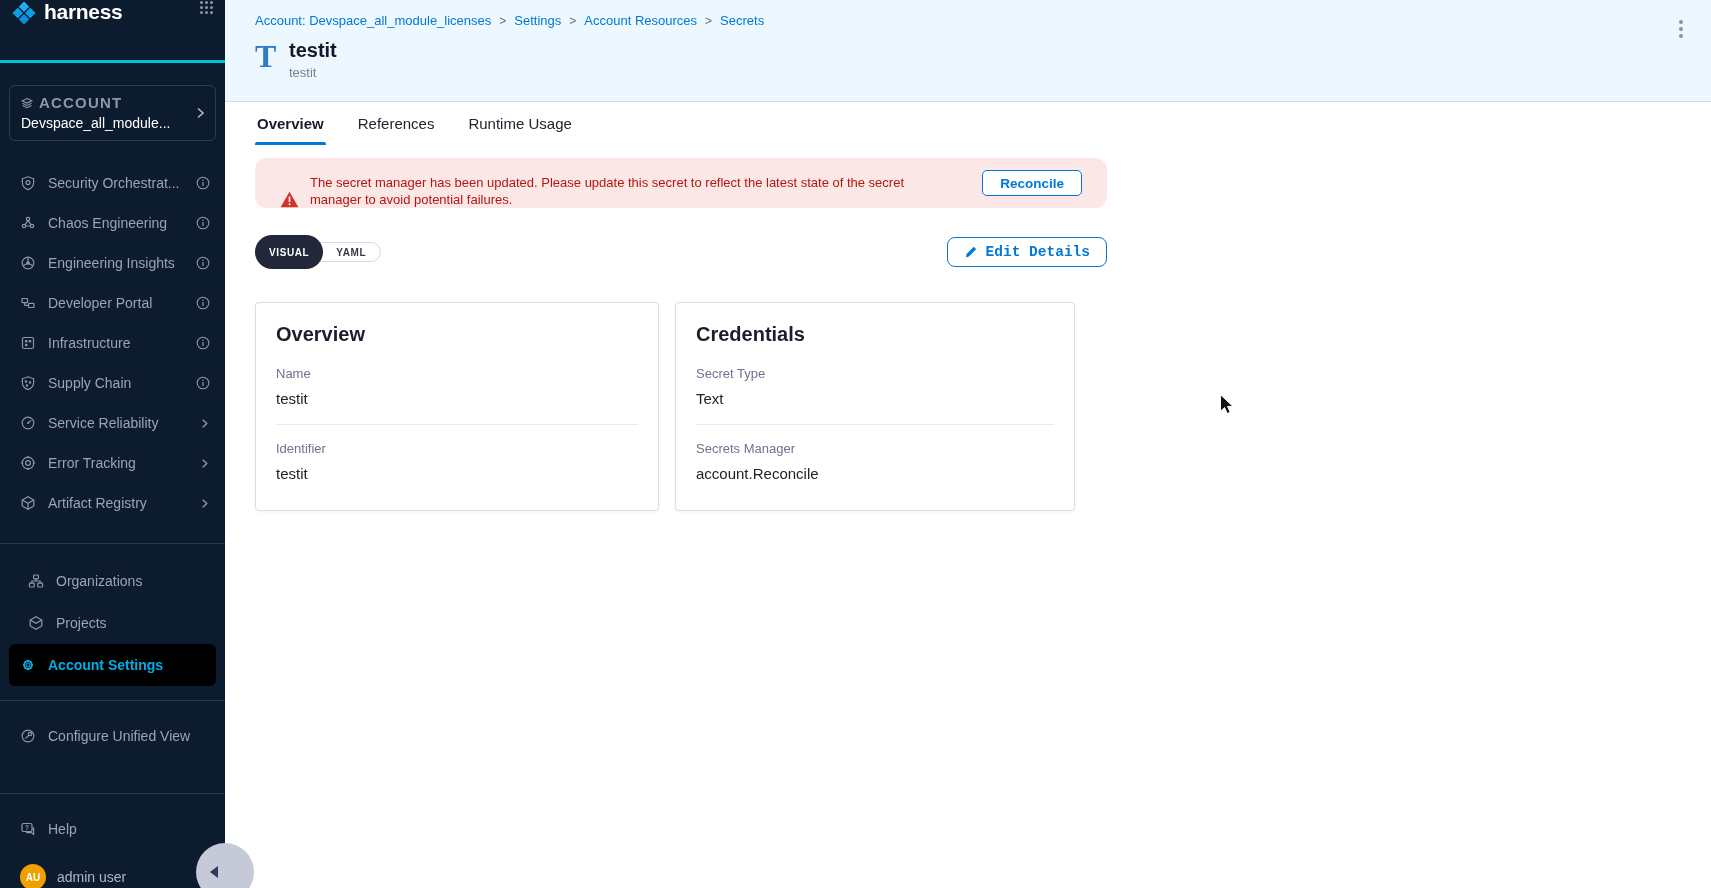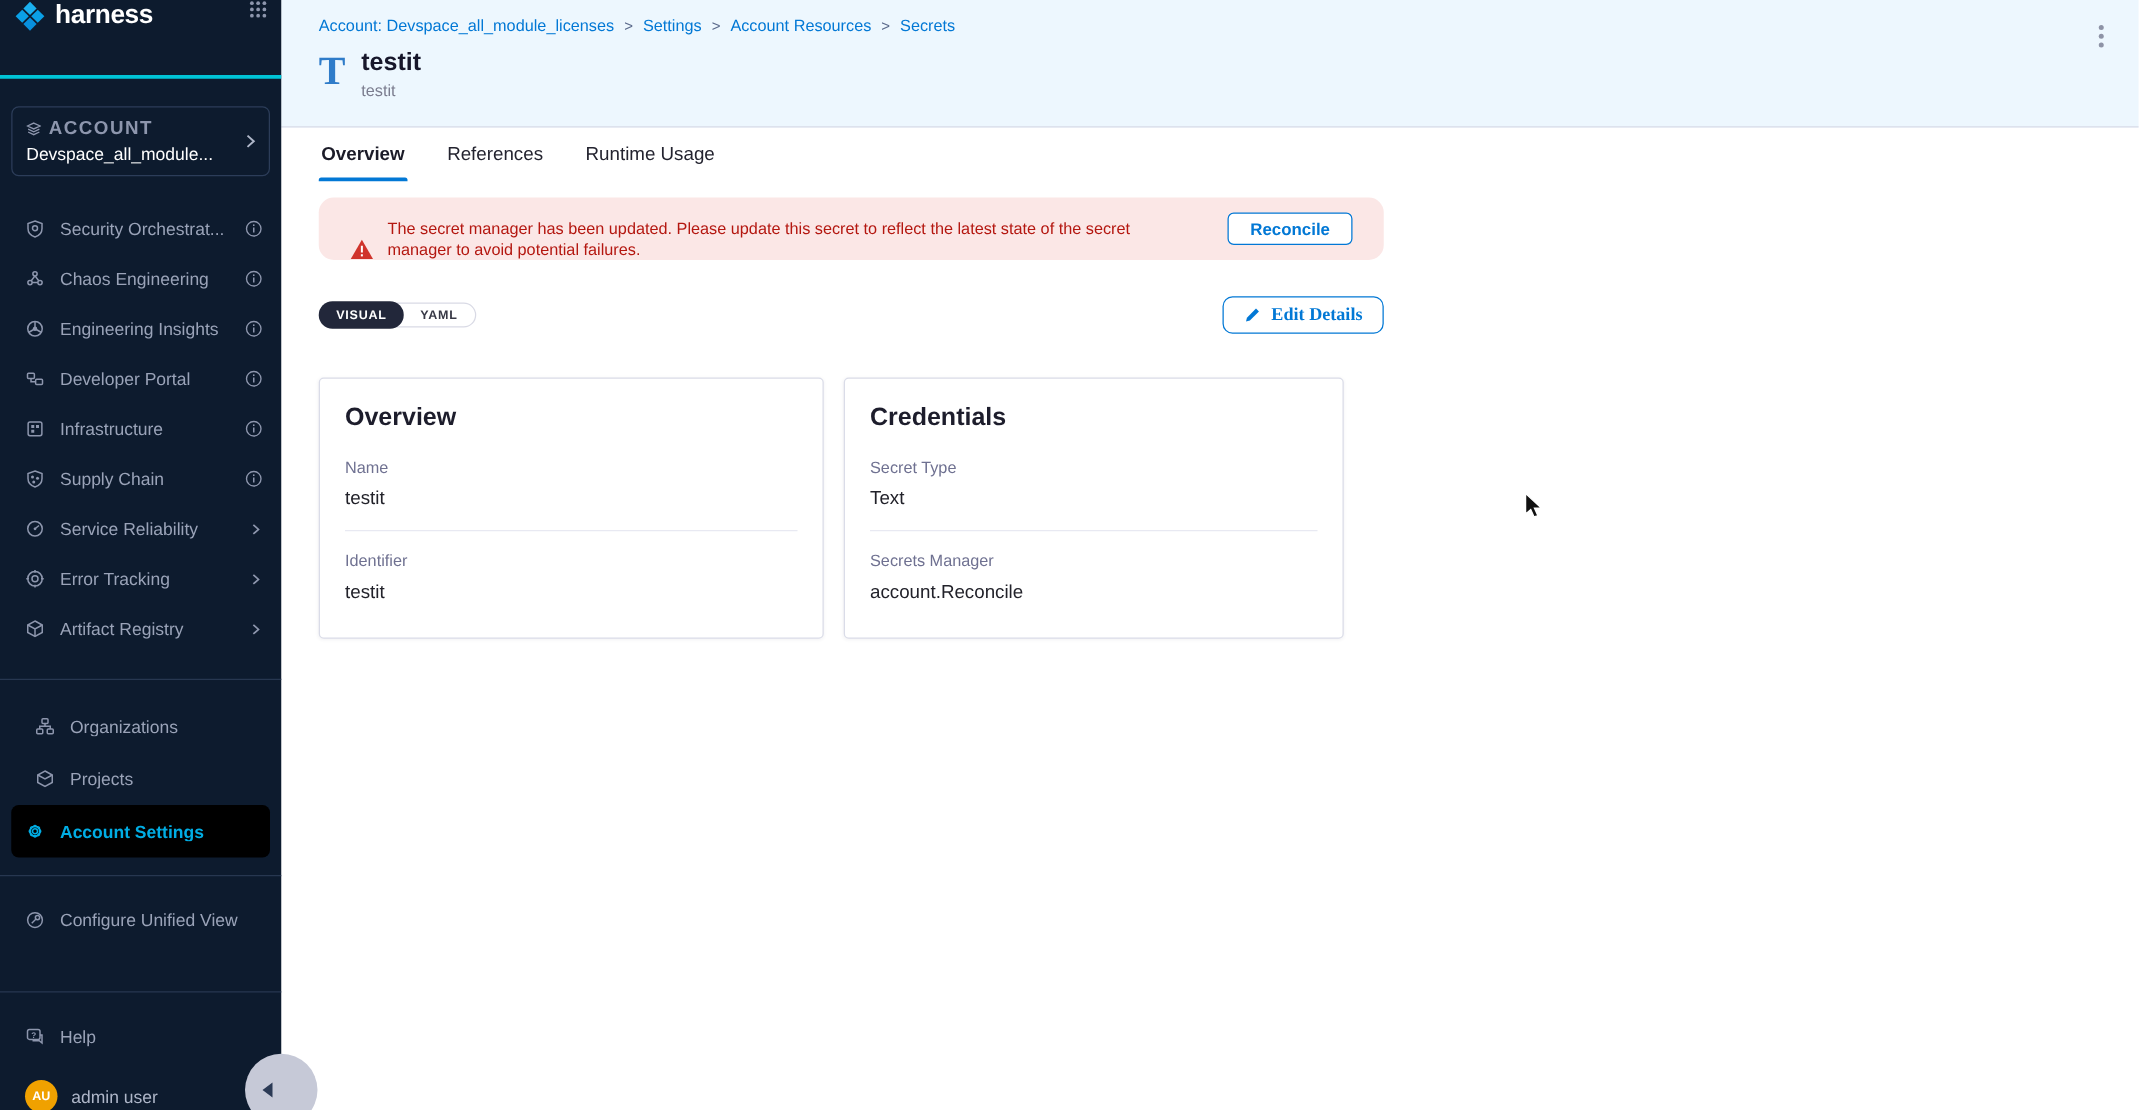--- a/index.html
+++ b/index.html
@@ -78,25 +78,25 @@
   .banner-text { color:#b41710; font-size:13px; line-height:17px; margin-left:11px; width:640px; }
   .banner-btn { position:absolute; right:25px; top:12px; height:26px; padding:0 17px;
                 border:1.5px solid #0278d5; border-radius:5px; background:#fff; color:#0278d5;
                 font-weight:700; font-size:13.5px; cursor:pointer; font-family:inherit; }
 
   .toolbar { margin-top:29px; display:flex; align-items:center; justify-content:space-between; }
   .toggle { display:inline-flex; align-items:center; border:1px solid #d9dae5; border-radius:20px;
             background:#fff; height:20px; }
   .seg { font-size:10px; font-weight:700; letter-spacing:.6px; padding:0 14px; height:20px;
          display:flex; align-items:center; cursor:pointer; }
-  .seg.sel { background:#22273a; color:#fff; border-radius:20px; margin:-1px; height:22px; }
+  .seg.sel { background:#22273a; color:#fff; border-radius:20px; margin:-1px; height:34px; }
   .seg.unsel { color:#383946; }
   .edit-btn { display:inline-flex; align-items:center; gap:8px; padding:0 16px; height:30px;
               border:1px solid #0278d5; border-radius:8px; background:#fff; color:#0278d5;
-              font-weight:700; font-size:14.5px; cursor:pointer; font-family:Liberation Serif, serif; }
+              font-weight:700; font-size:14.5px; cursor:pointer; font-family:Liberation Mono, monospace; }
 
   .cards-row { margin-top:35px; display:flex; gap:16px; }
   .card { background:#fff; border:1px solid #dadce8; border-radius:4px;
           box-shadow:0 1px 3px rgba(40,41,61,.06); padding:20px 20px 26px; min-height:209px; }
   .card.overview { width:404px; }
   .card.credentials { width:400px; }
   .card-title { font-size:20px; font-weight:700; color:#1d1d2c; margin-bottom:20px; }
   .field-label { font-size:13px; color:#6f7191; margin-bottom:9px; }
   .field-value { font-size:15px; color:#22222a; }
   .field-divider { border:none; border-top:1px solid #e8e9f2; margin:17px 0 16px; }

